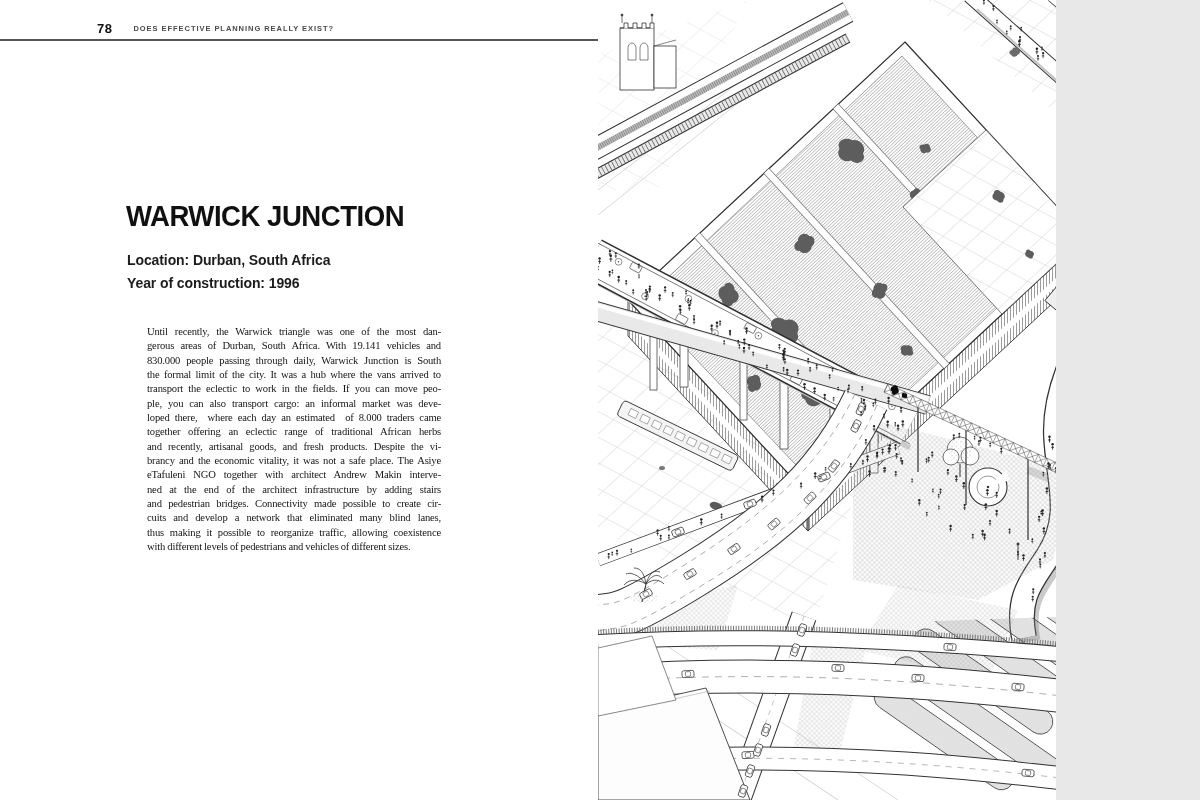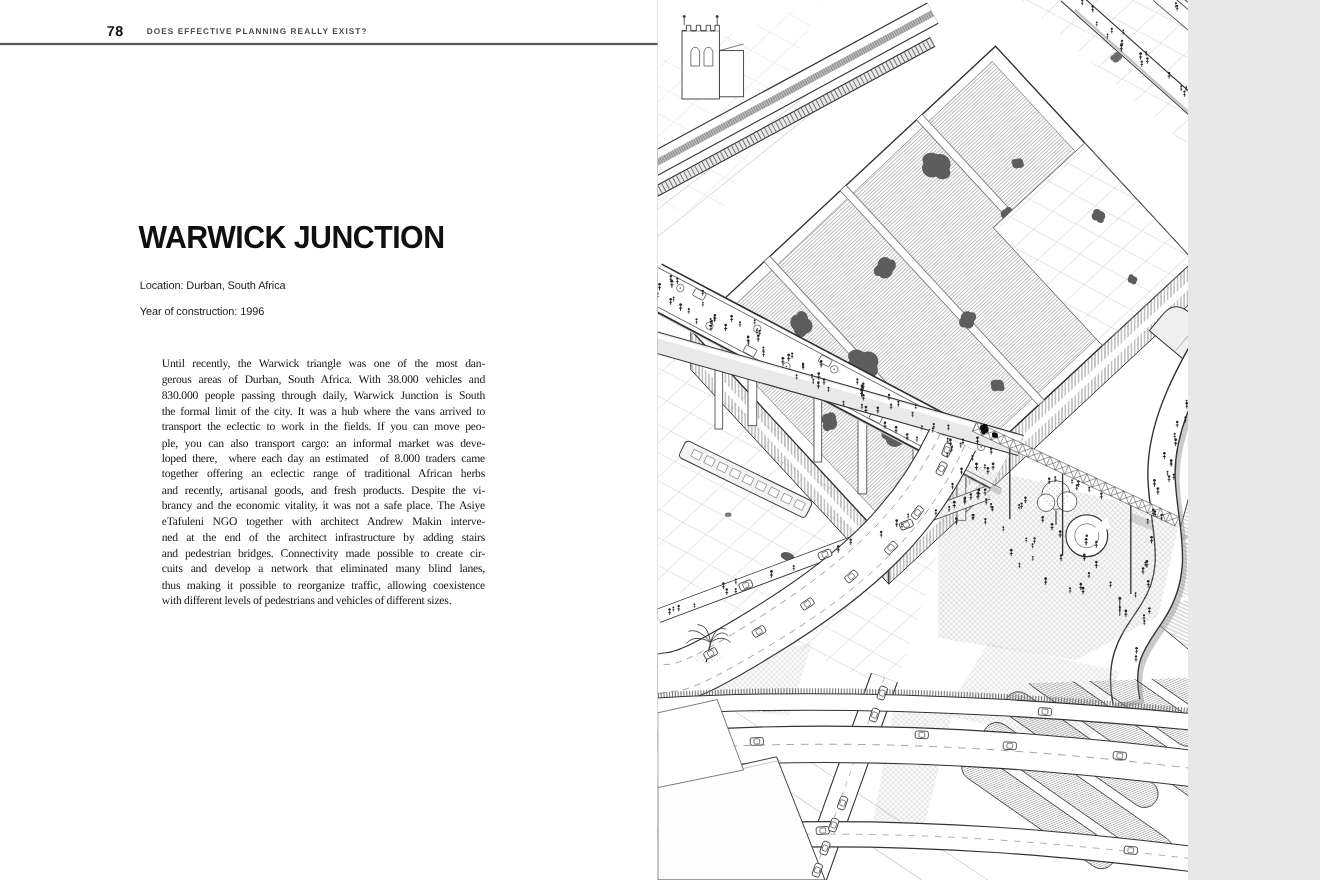--- a/index.html
+++ b/index.html
@@ -1,27 +1,27 @@
 <!DOCTYPE html>
 <html><head>
 <meta charset="utf-8">
 <style>
   html,body{margin:0;padding:0;background:#e8e8e8;}
   #spread{position:relative;width:1056px;height:800px;background:#b91c1c;overflow:hidden;
-          font-family:"Liberation Sans",sans-serif;padding-left:24px;}
+          font-family:"Liberation Sans",sans-serif;}
   
   #left-page{position:absolute;left:0;top:0;width:598px;height:800px;background:#fff;}
   .header-row{position:absolute;left:97px;top:21px;white-space:nowrap;}
   .page-num{font-size:13px;font-weight:800;color:#111;letter-spacing:.5px;vertical-align:top;}
   .running-title{font-size:7.5px;font-weight:600;color:#4a4a4a;letter-spacing:.95px;margin-left:21px;vertical-align:top;position:relative;top:3px;}
   .rule{position:absolute;left:0;top:39px;width:598px;height:2px;background:#565656;}
   .art-title{position:absolute;left:126px;top:200px;font-size:29px;font-weight:800;color:#101010;
              letter-spacing:-.5px;transform:scaleX(.95);transform-origin:left top;white-space:nowrap;}
   .meta-block{position:absolute;left:127px;top:249px;width:400px;}
-  .meta-line{font-size:10px;line-height:23px;color:#1c1c1c;letter-spacing:-.1px;font-weight:400;}
+  .meta-line{font-size:14px;line-height:23px;color:#1c1c1c;letter-spacing:-.1px;font-weight:700;}
   .body-block{position:absolute;left:127px;top:325px;width:314px;font-family:"Liberation Serif",serif;}
   .body-line{font-size:10.6px;line-height:14.35px;color:#151515;letter-spacing:-.18px;word-spacing:-.3px;
              white-space:pre-wrap;text-align:justify;text-align-last:justify;margin-left:20px;}
   .body-line.last{text-align-last:auto;}
   
   #right-pane{position:absolute;left:598px;top:0;width:602px;height:800px;background:#fff;}
   svg{display:block;}
 </style>
 </head>
 <body>
@@ -33,21 +33,21 @@
       <span class="page-num">78</span><span class="running-title">DOES EFFECTIVE PLANNING REALLY EXIST?</span>
     </div>
     <div class="rule"></div>
     <div class="art-title">WARWICK JUNCTION</div>
     <div class="meta-block" id="meta-lines">
         <div class="meta-line">Location: Durban, South Africa</div>
         <div class="meta-line">Year of construction: 1996</div>
       </div>
     <div class="body-block" id="body-text">
         <div class="body-line">Until recently, the Warwick triangle was one of the most dan-</div>
-        <div class="body-line">gerous areas of Durban, South Africa. With 38.000 vehicles and</div>
+        <div class="body-line">gerous areas of Durban, South Africa. With 19.141 vehicles and</div>
         <div class="body-line">830.000 people passing through daily, Warwick Junction is South</div>
         <div class="body-line">the formal limit of the city. It was a hub where the vans arrived to</div>
         <div class="body-line">transport the eclectic to work in the fields. If you can move peo-</div>
         <div class="body-line">ple, you can also transport cargo: an informal market was deve-</div>
         <div class="body-line">loped there,  where each day an estimated  of 8.000 traders came</div>
         <div class="body-line">together offering an eclectic range of traditional African herbs</div>
         <div class="body-line">and recently, artisanal goods, and fresh products. Despite the vi-</div>
         <div class="body-line">brancy and the economic vitality, it was not a safe place. The Asiye</div>
         <div class="body-line">eTafuleni NGO together with architect Andrew Makin interve-</div>
         <div class="body-line">ned at the end of the architect infrastructure by adding stairs</div>

